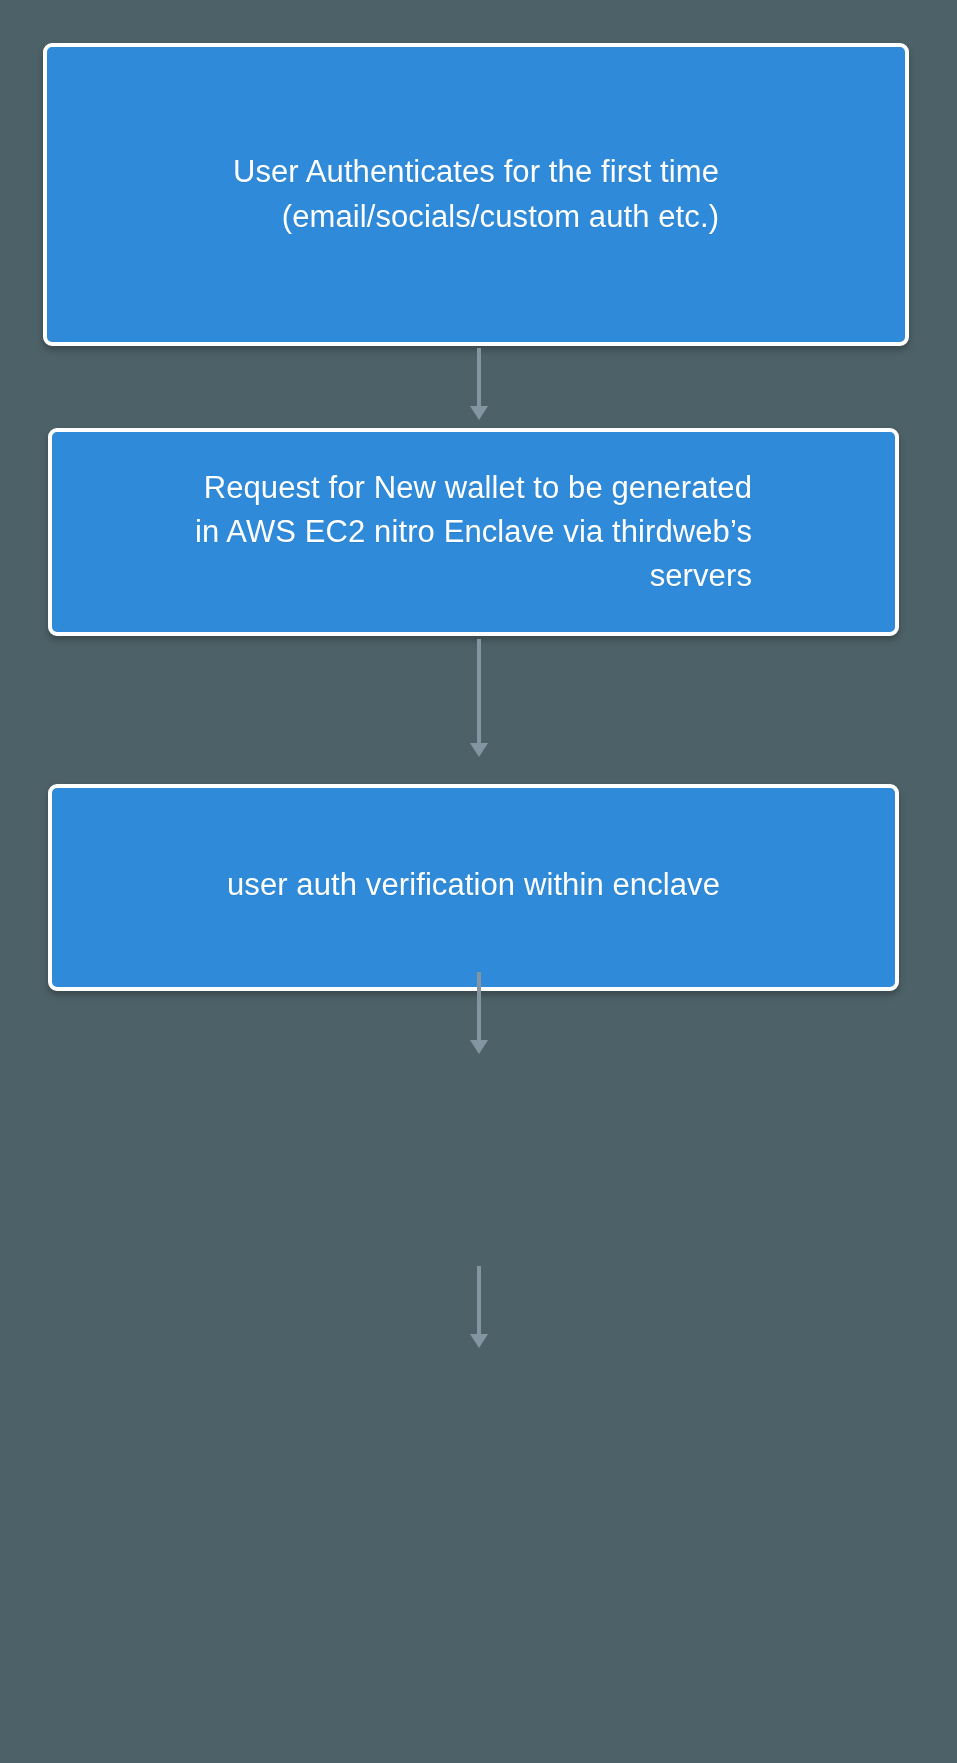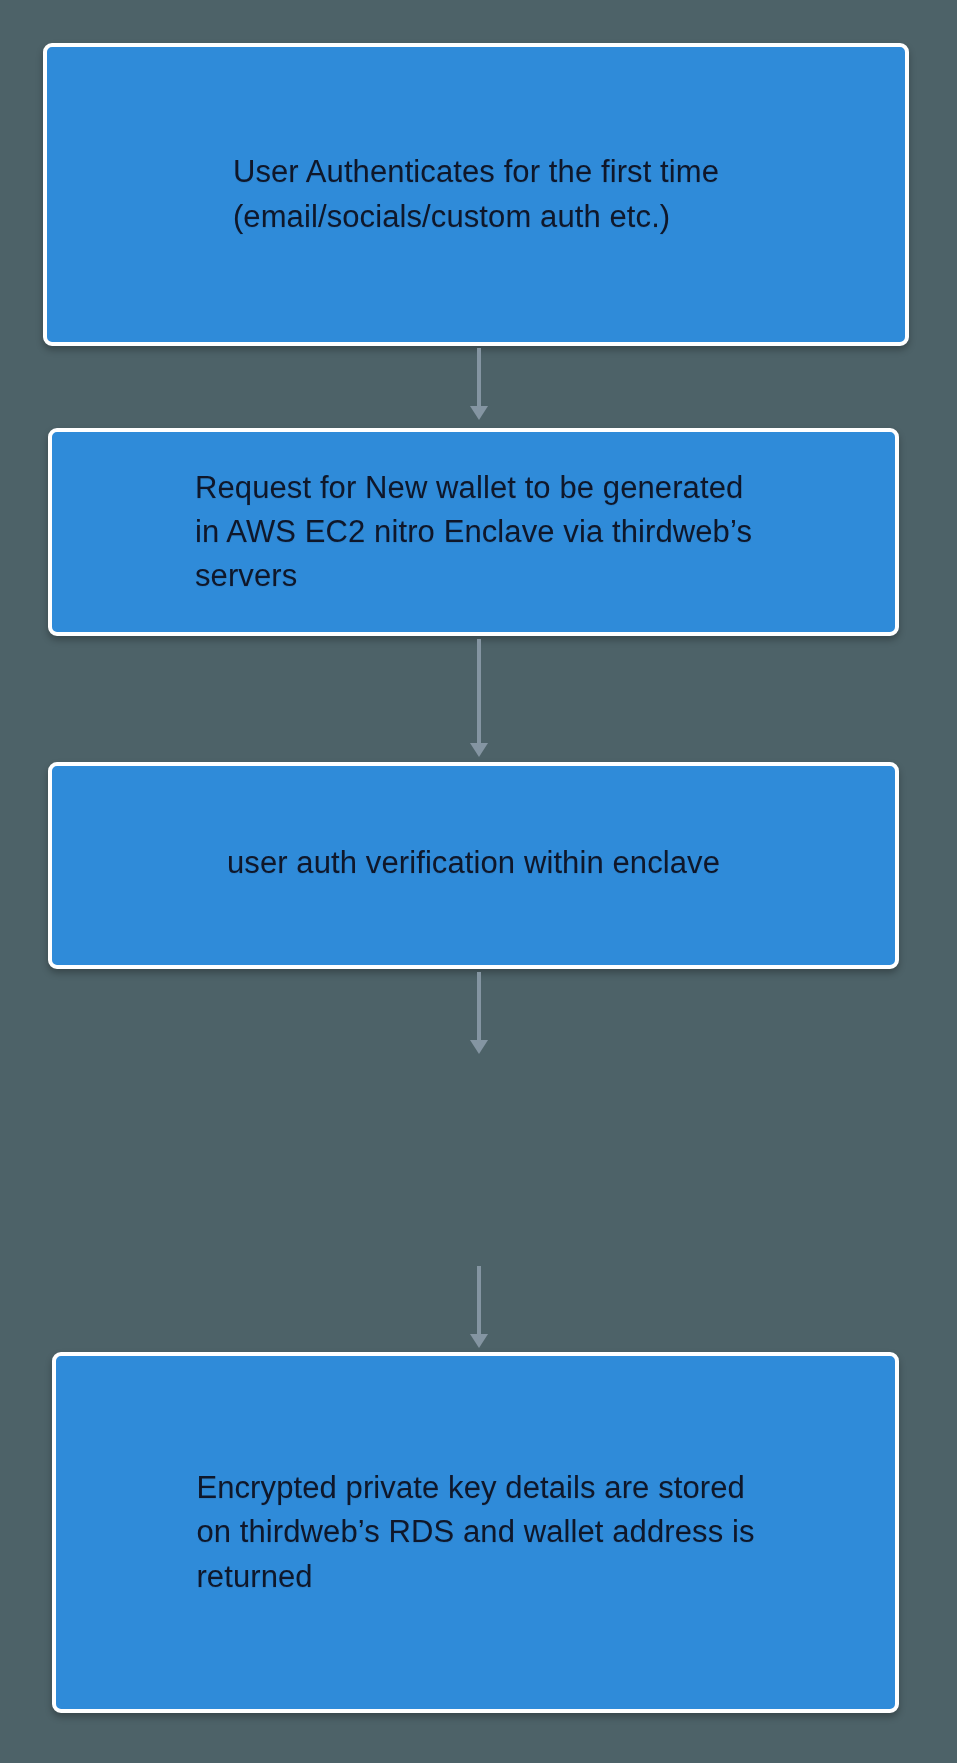--- a/index.html
+++ b/index.html
@@ -28,35 +28,35 @@
     border: 4px solid #ffffff;
     border-radius: 9px;
     box-shadow: 0 4px 7px rgba(0, 0, 0, 0.28);
     display: flex;
     align-items: center;
     justify-content: center;
     padding: 0 18px;
   }
 
   .node-label {
-    color: #0f172a;
+    color: #ffffff;
     font-family: "Liberation Sans", sans-serif;
     font-size: 31px;
     line-height: 1.42;
     font-weight: 400;
-    text-align: left;
+    text-align: right;
     letter-spacing: 0.1px;
     white-space: pre-line;
     text-shadow: 0 1px 1px rgba(0,0,0,0.08);
   }
 
   
   #node-1 { left: 43px;  top: 43px;   width: 866px; height: 303px; }
   #node-2 { left: 48px;  top: 428px;  width: 851px; height: 208px; }
-  #node-3 { left: 48px;  top: 762px;  width: 851px; height: 207px; }
+  #node-3 { left: 48px;  top: 784px;  width: 851px; height: 207px; }
   #node-4 { left: 58px;  top: 1058px; width: 851px; height: 205px; }
   #node-5 { left: 52px;  top: 1352px; width: 847px; height: 361px; }
 
   
   #node-3 .node-label { transform: translateY(-2px); }
 
   
   .edge {
     position: absolute;
     width: 26px;
@@ -119,19 +119,14 @@
     <div class="edge-line"></div>
     <div class="edge-head"></div>
   </div>
 
 
   <div class="edge" id="edge-4">
     <div class="edge-line"></div>
     <div class="edge-head"></div>
   </div>
 
-  <div class="node" id="node-5">
-    <span class="node-label">Encrypted private key details are stored
-on thirdweb’s RDS and wallet address is
-returned</span>
-  </div>
 
 </div>
 
 </body></html>

